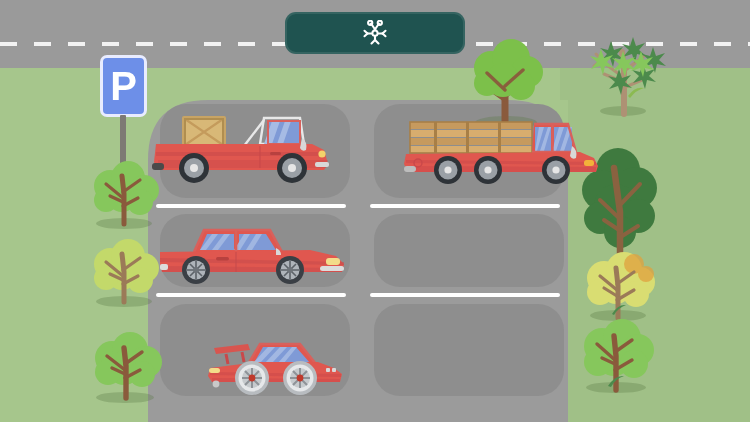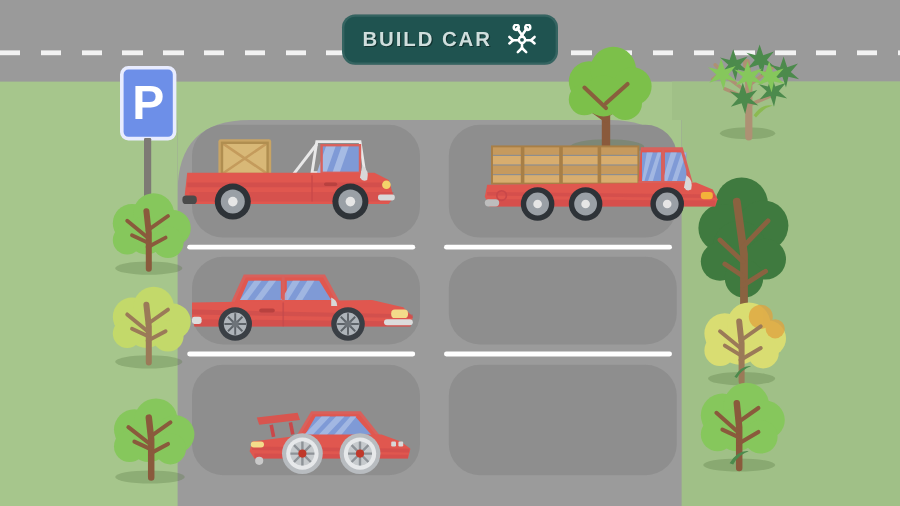--- a/index.html
+++ b/index.html
@@ -54,21 +54,20 @@
 <body>
 
 <div id="stage">
 
   <div class="road"></div>
   <div class="road-dash"></div>
   <div class="grass"></div>
   <div class="grass-shade"></div>
 
   <div class="chip">
-    <span class="chip-text">BUILD CAR</span>
     <span class="chip-icon">
       <svg viewBox="0 0 26 26" width="26" height="26">
         <g fill="none" stroke="#ffffff" stroke-width="2.1" stroke-linecap="round">
           <path d="M9 3.5 L14.5 11.5"></path>
           <path d="M17 3.5 L11.5 11.5"></path>
           <circle cx="8.2" cy="2.8" r="2.1" fill="none"></circle>
           <circle cx="17.8" cy="2.8" r="2.1" fill="none"></circle>
           <path d="M13 11.5 L13 20"></path>
           <path d="M13 20 L9.5 23.5"></path>
           <path d="M13 20 L16.5 23.5"></path>

